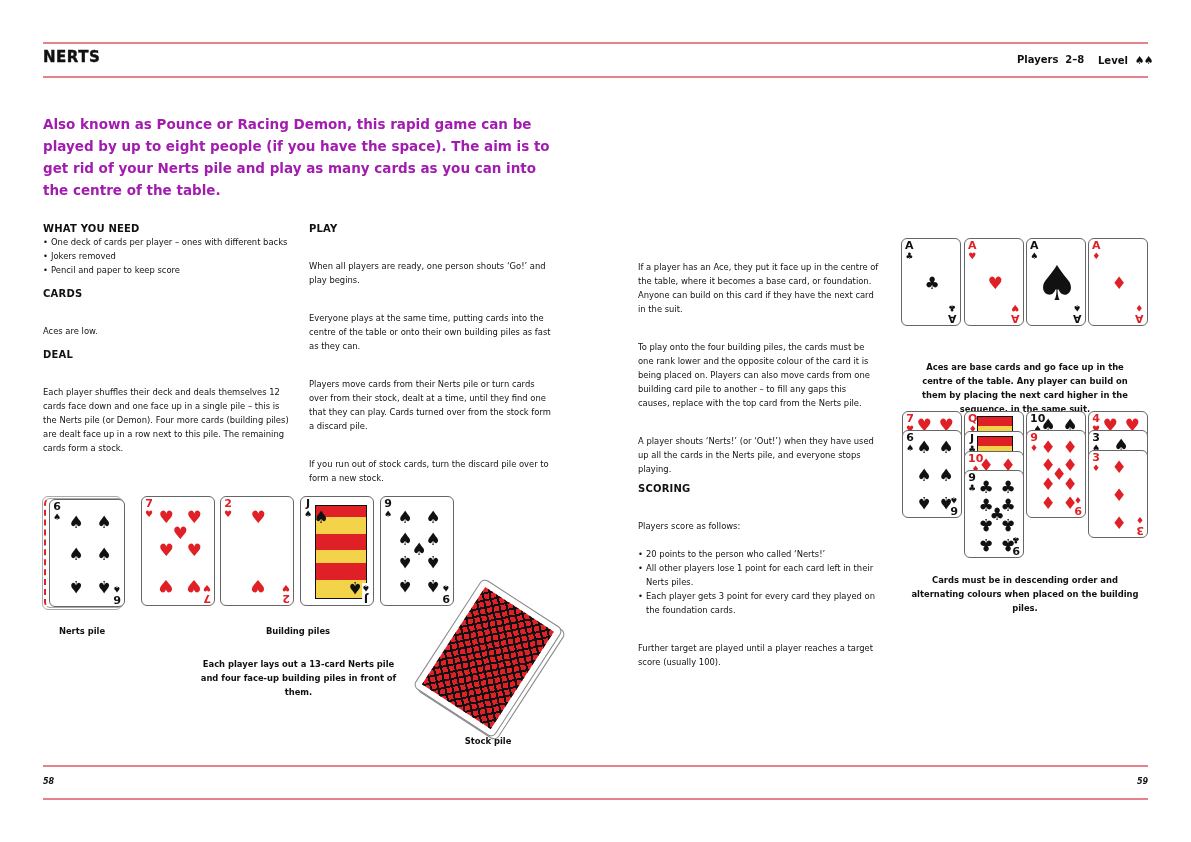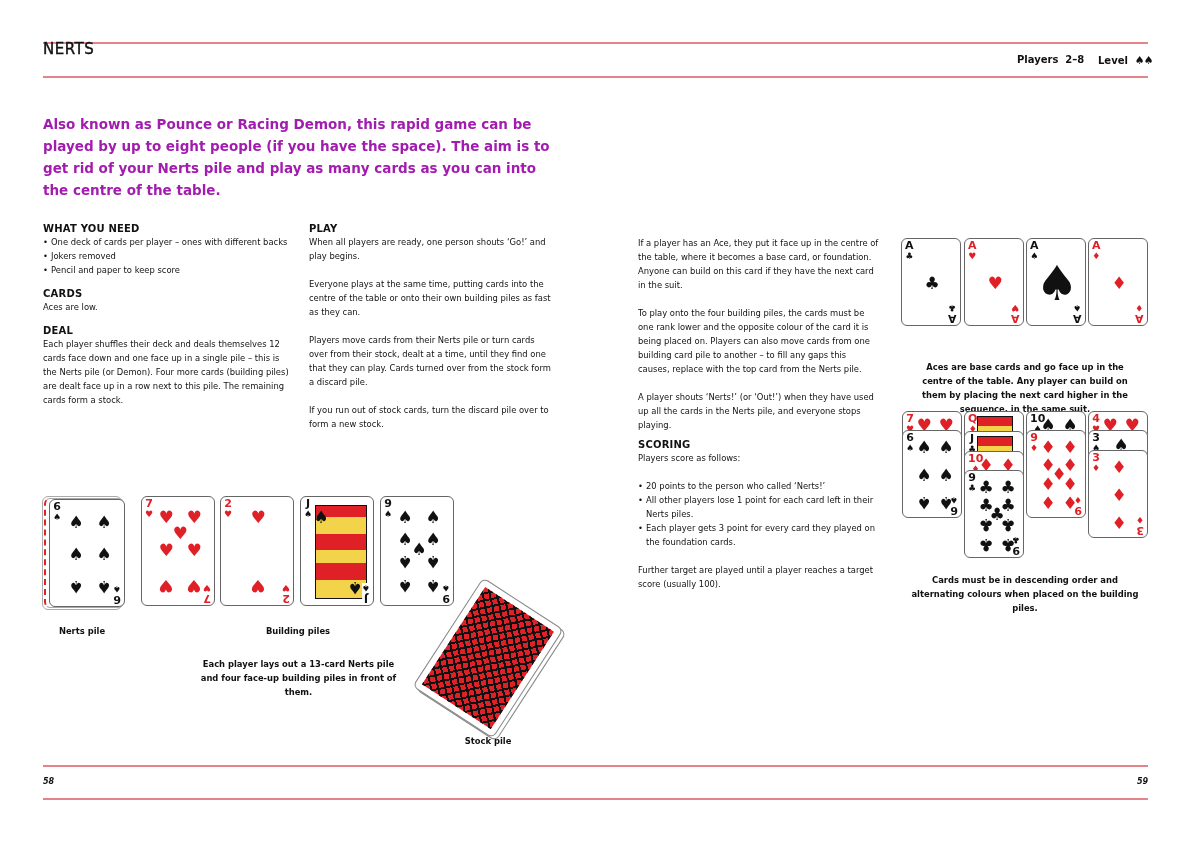--- a/index.html
+++ b/index.html
@@ -2,29 +2,29 @@
 <html><head>
 <meta charset="utf-8">
 <style>
   * { box-sizing: border-box; margin: 0; padding: 0; }
   html, body { width: 1191px; height: 842px; background: #ffffff; overflow: hidden; }
   body { position: relative; font-family: "DejaVu Sans", sans-serif; color: #111; }
 
   .rule { position: absolute; height: 2px; background: #e4838c; }
   .abs { position: absolute; font-style: italic; }
 
-  .title { position: absolute; left: 43px; top: 40px; font-family: "DejaVu Sans", sans-serif; font-weight: 400; font-size: 15px; letter-spacing: 0.5px; color: #111; -webkit-text-stroke: 0.4px #111; }
+  .title { position: absolute; left: 43px; top: 48px; font-family: "DejaVu Sans", sans-serif; font-weight: 700; font-size: 15px; letter-spacing: 0.5px; color: #111; -webkit-text-stroke: 0.4px #111; }
   .meta { position: absolute; top: 54px; font-size: 10px; font-weight: bold; color: #111; }
   .meta .spade { font-size: 11px; letter-spacing: -1px; }
 
   .intro { position: absolute; left: 43px; top: 113px; width: 520px; font-size: 13.5px; font-weight: bold; line-height: 22px; color: #a21caf; }
 
   .col { position: absolute; font-size: 8.4px; line-height: 14px; color: #111; }
   .col h3 { font-size: 10px; font-weight: 900; letter-spacing: 0.2px; margin-bottom: 0; line-height: 13px; }
-  .col p { margin-bottom: 14px; }
+  .col p { margin-bottom: 14px; margin-top: 24px; }
   .col ul { list-style: none; }
   .col li { position: relative; padding-left: 8px; }
   .col li::before { content: "•"; position: absolute; left: 0; }
 
   .caption { position: absolute; font-size: 8.4px; font-weight: bold; text-align: center; line-height: 14px; color: #111; }
 
   .card { position: absolute; width: 74px; height: 110px; background: #fff; border: 1px solid #666; border-radius: 6px; overflow: hidden; }
   .card .idx { position: absolute; left: 3px; top: 2px; font-size: 11px; line-height: 10px; text-align: center; font-weight: bold; }
   .card .idx .s { display: block; font-size: 9px; }
   .card .idx2 { position: absolute; right: 3px; bottom: 2px; font-size: 11px; line-height: 10px; text-align: center; font-weight: bold; transform: rotate(180deg); }

